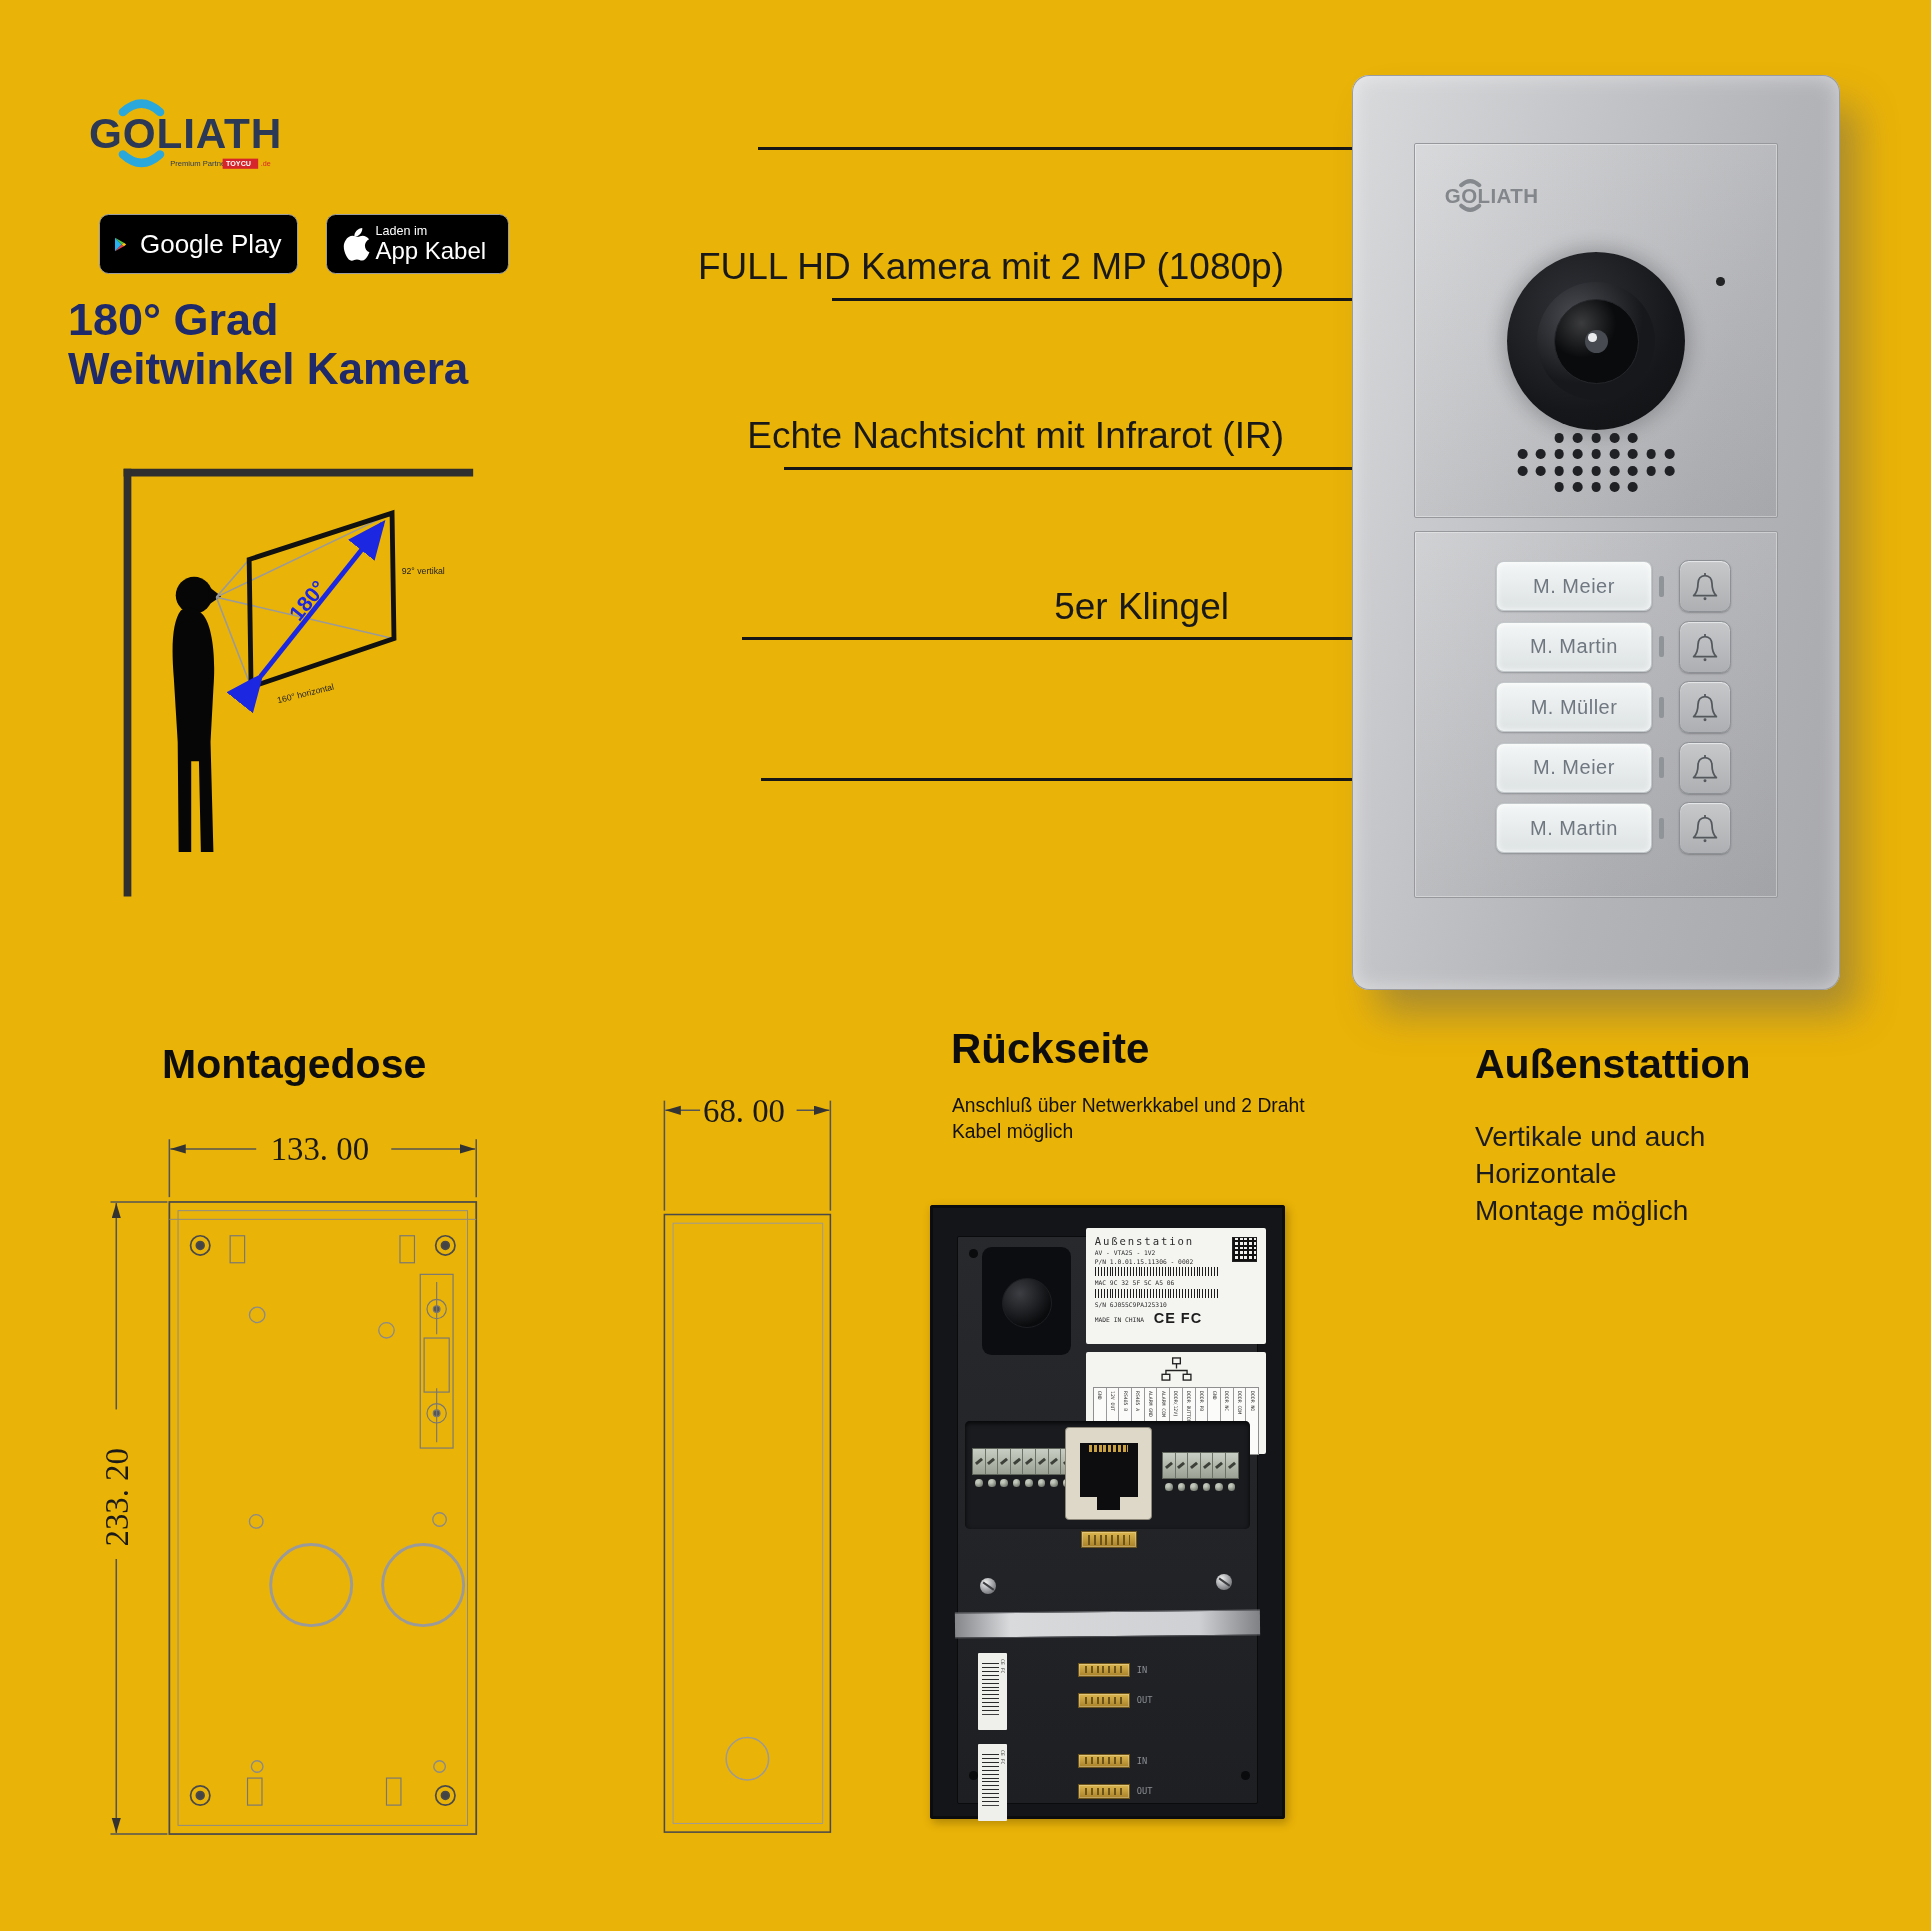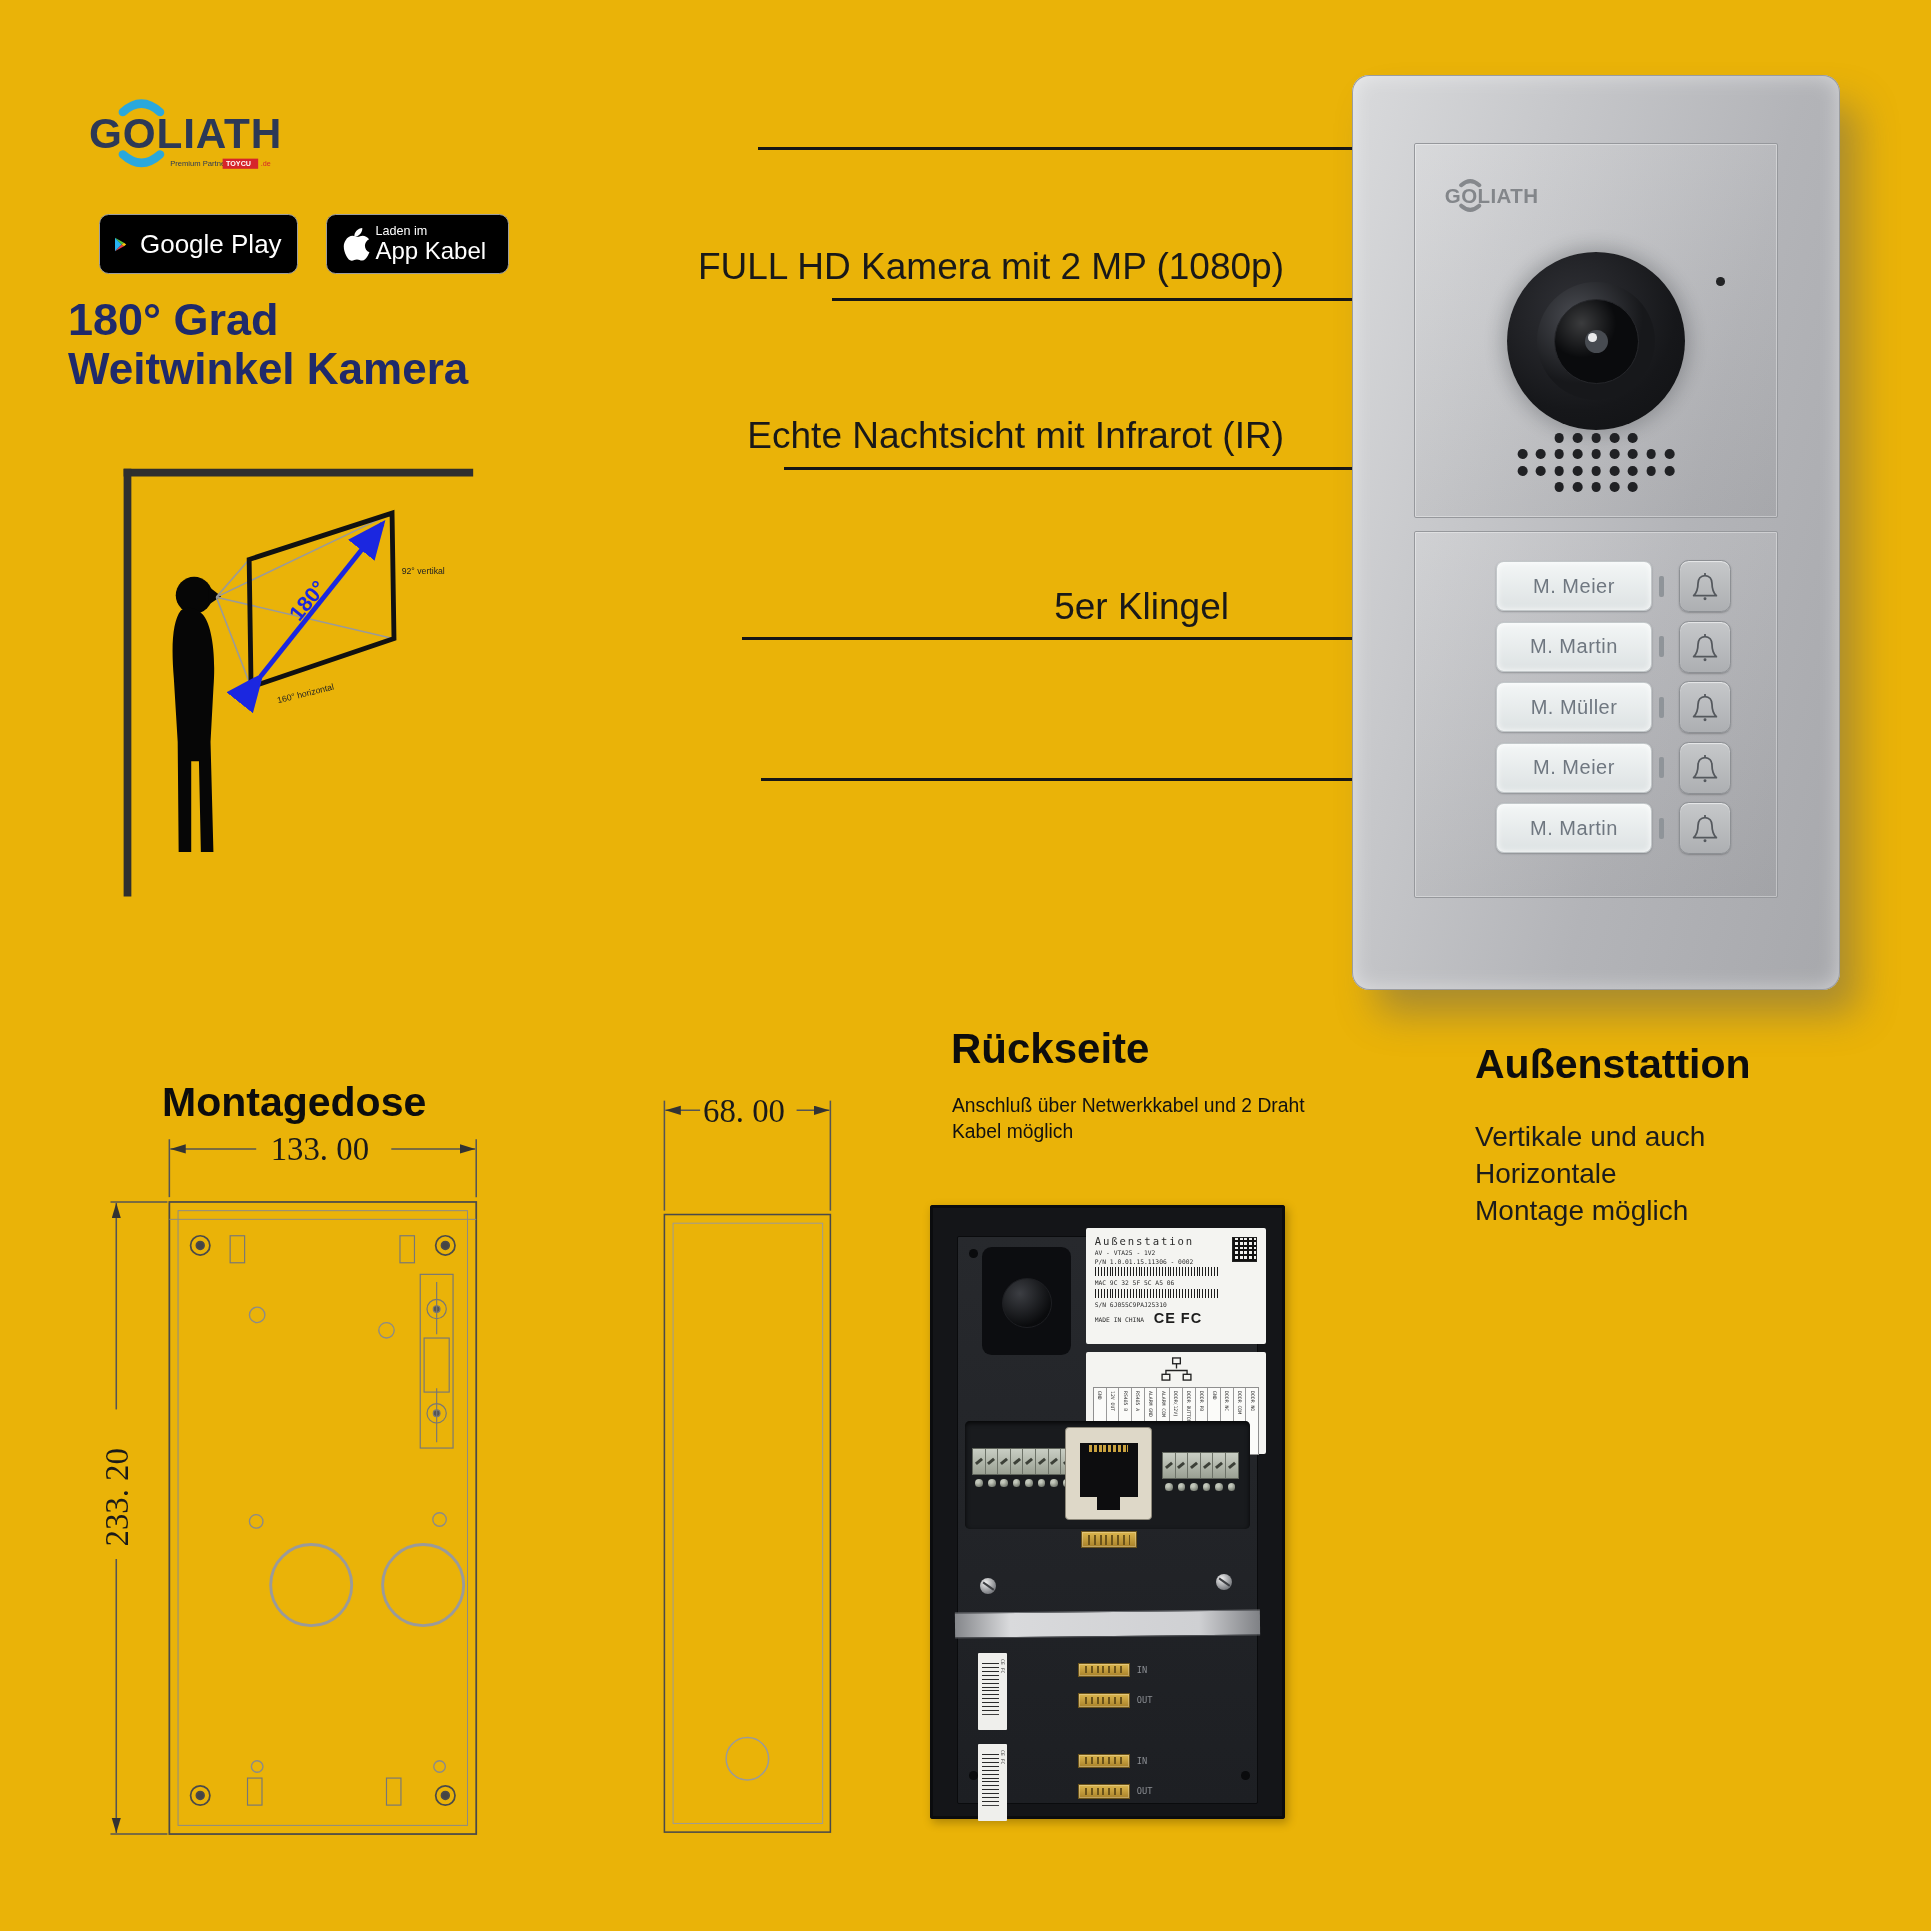--- a/index.html
+++ b/index.html
@@ -62,21 +62,21 @@
          display:flex;align-items:center;justify-content:center;
          color:#6f7780;font-size:20px;letter-spacing:0.5px;}
   .plate-tick{width:4.8px;height:21px;background:#8f9499;border-radius:1.9px;margin-left:6.8px;}
   .bellbtn{width:50px;height:50px;border-radius:9.7px;margin-left:15.4px;border:1px solid #8d9094;
          background:linear-gradient(#c6c8ca,#adafb2);
          box-shadow:inset 0 1px 1px rgba(255,255,255,.6),0 1px 1.9px rgba(70,72,76,.4);
          display:flex;align-items:center;justify-content:center;}
 
   
   .sec-title{position:absolute;font-weight:bold;color:#0d0d0d;}
-  .t-mont{left:162px;top:1041px;font-size:41px;margin-top:38px;}
+  .t-mont{left:162px;top:1041px;font-size:41px;}
   .t-rueck{left:951px;top:1025px;font-size:42px;}
   .t-auss{left:1475px;top:1041px;font-size:41px;}
   .rueck-sub{position:absolute;left:952px;top:1093px;font-size:19.3px;font-weight:normal;line-height:26px;color:#111;}
   .auss-text{position:absolute;left:1475px;top:1118px;font-size:28px;line-height:37px;color:#1c1c1c;}
 
   .mont-svg{position:absolute;left:68px;top:1091px;width:801px;height:772px;}
   .dimtxt{font-family:"Liberation Serif",serif;font-size:34px;fill:#1a1a1a;}
 
   
   .bphoto{position:absolute;left:930px;top:1205px;width:355px;height:614px;background:#141518;border-radius:2.9px;

